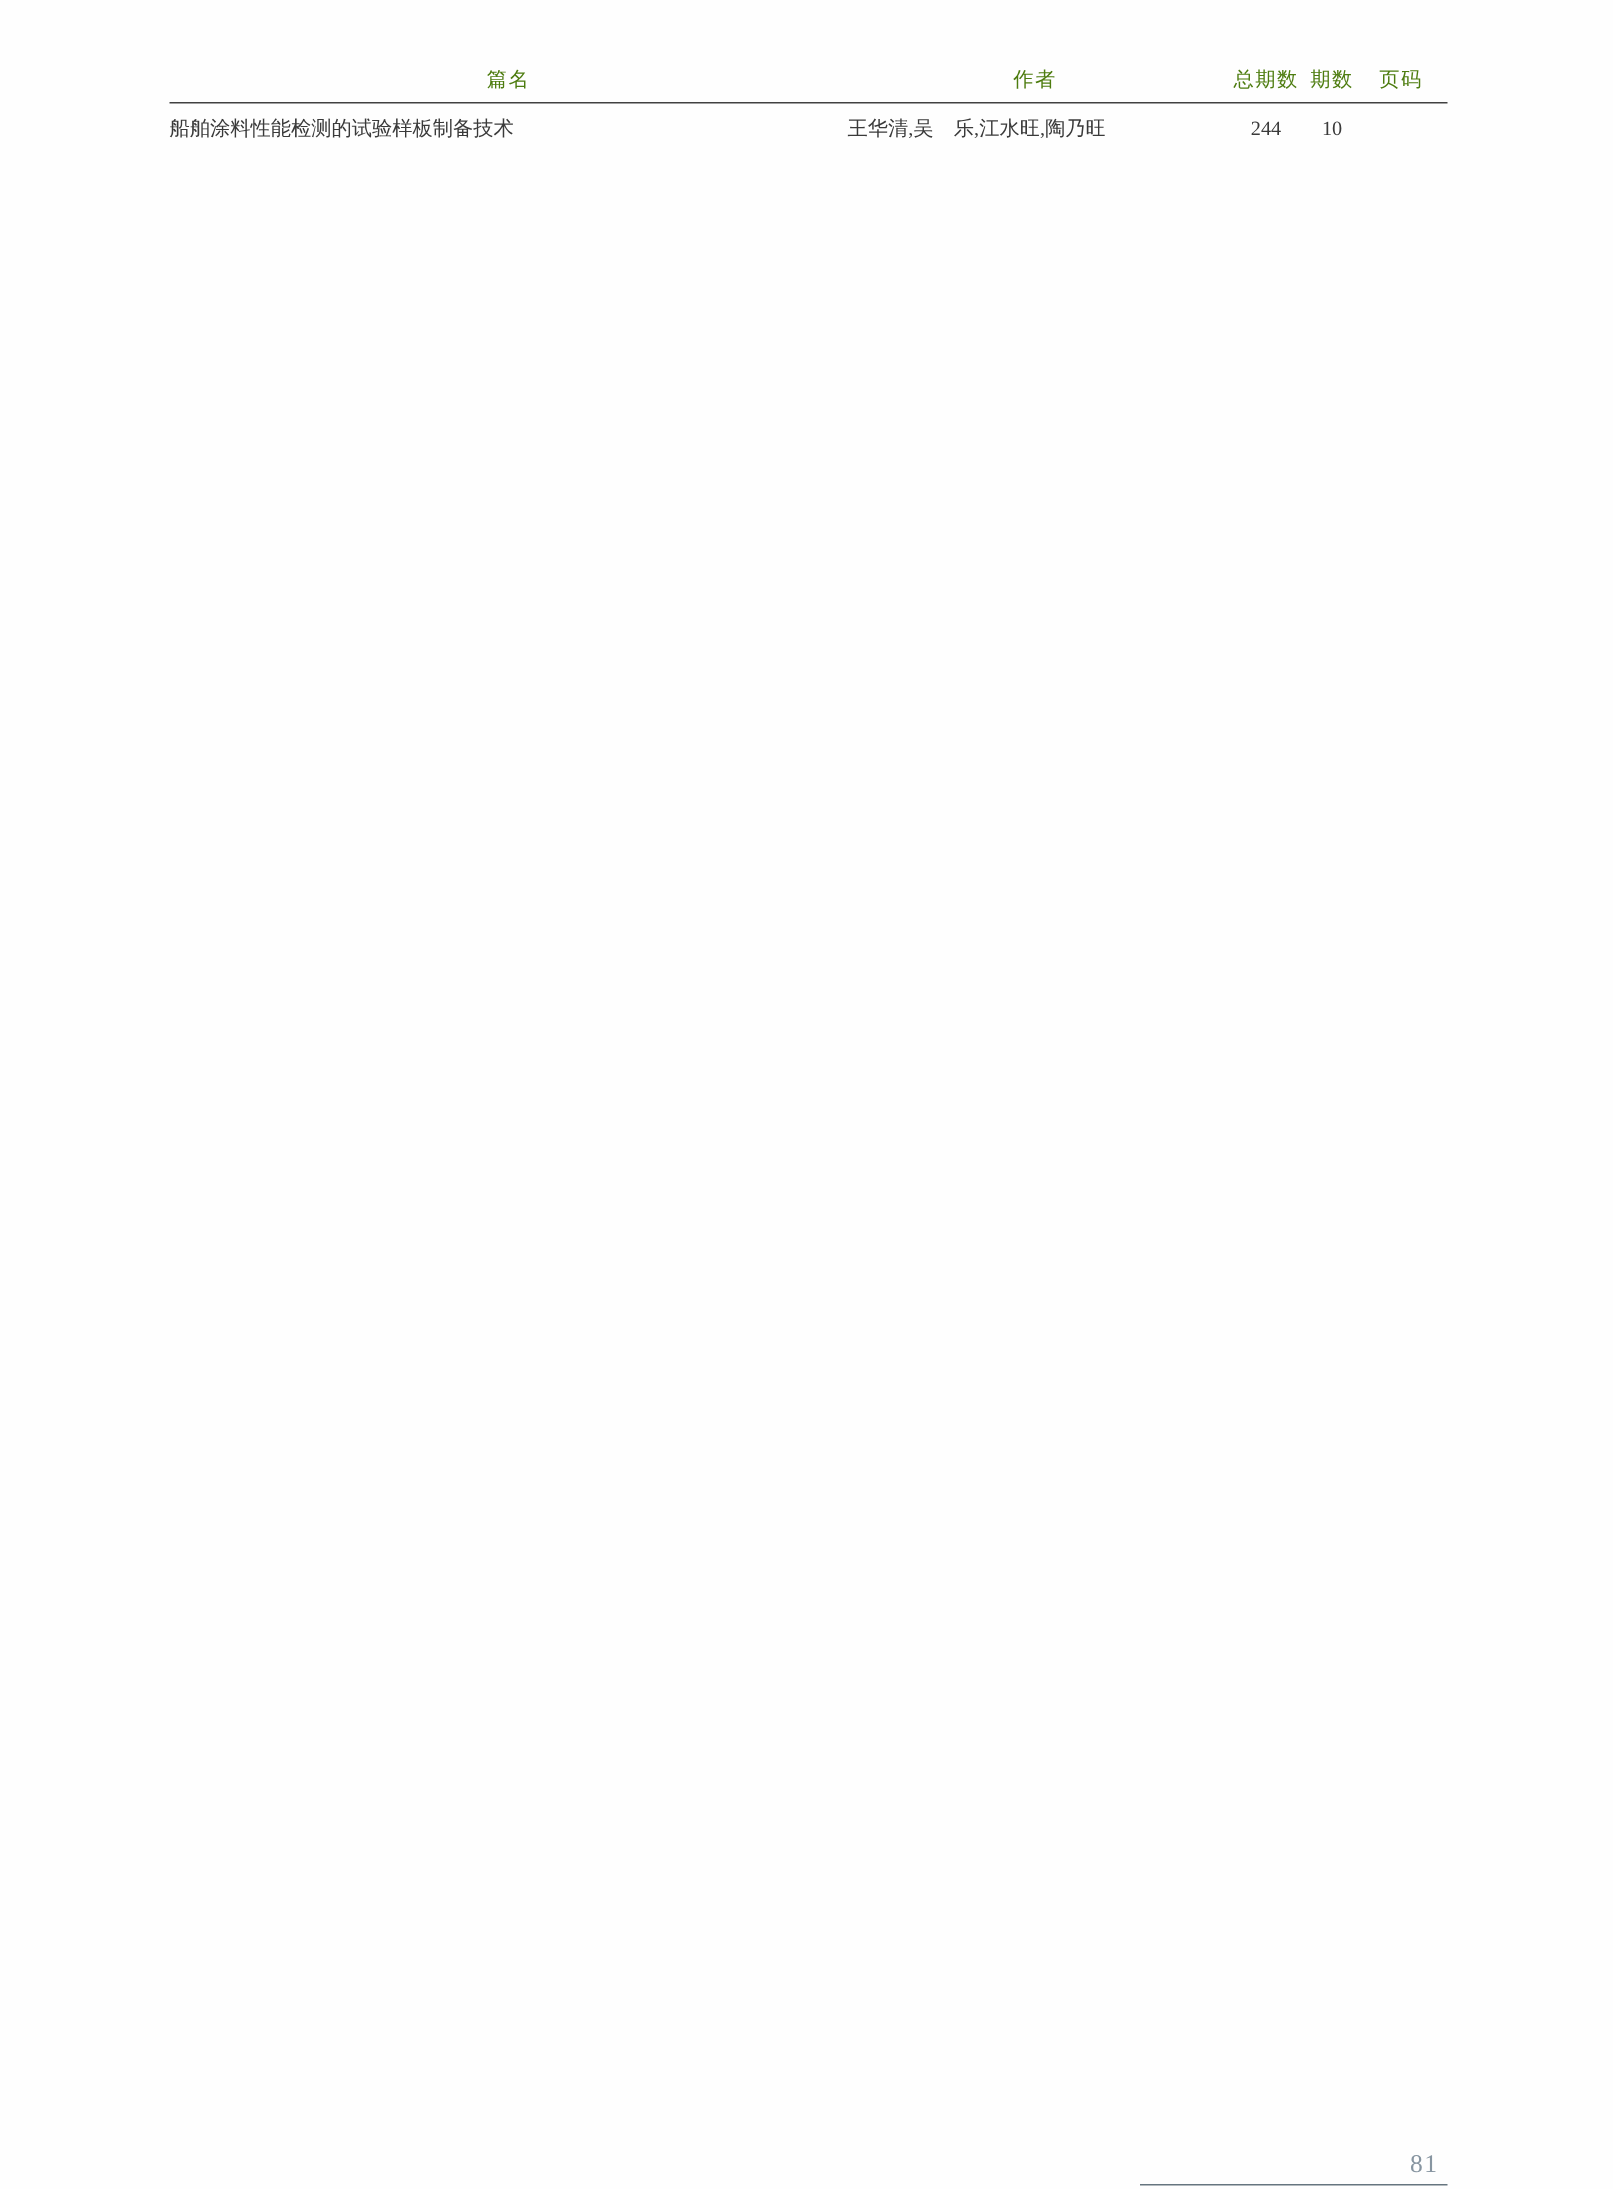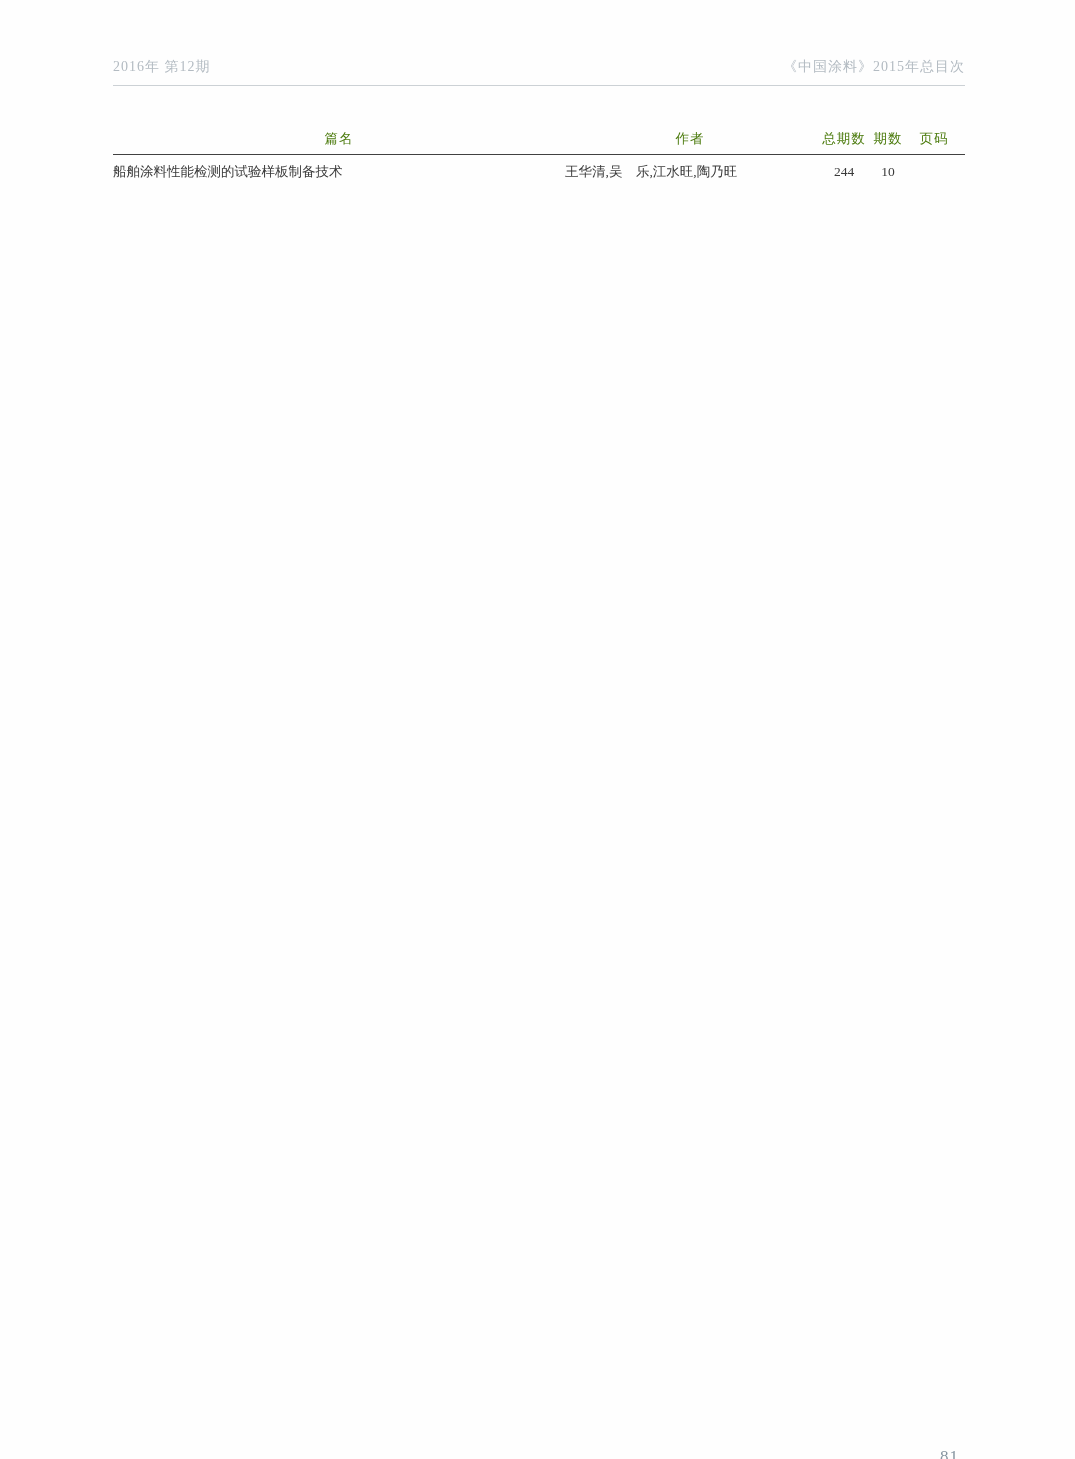--- a/index.html
+++ b/index.html
@@ -82,24 +82,20 @@
     font-size: 15px;
     color: #4c1d95;
     letter-spacing: 3px;
   }
 </style>
 </head>
 <body>
 
 <div class="page">
 
-  <header class="page-header">
-    <span>2016年  第12期</span>
-    <span>《中国涂料》2015年总目次</span>
-  </header>
 
   <main class="content">
     <div class="table-header">
       <span>篇名</span>
       <span>作者</span>
       <span>总期数</span>
       <span>期数</span>
       <span>页码</span>
     </div>
     <div id="sections">

